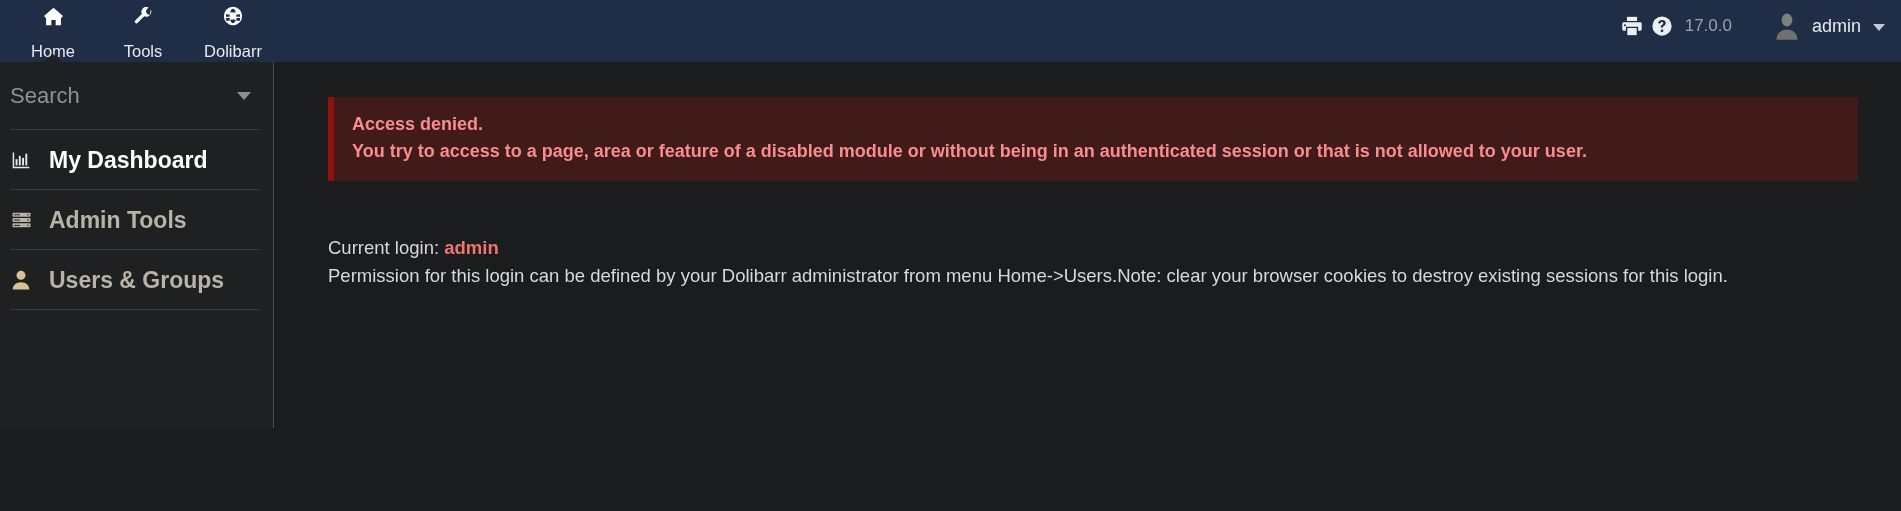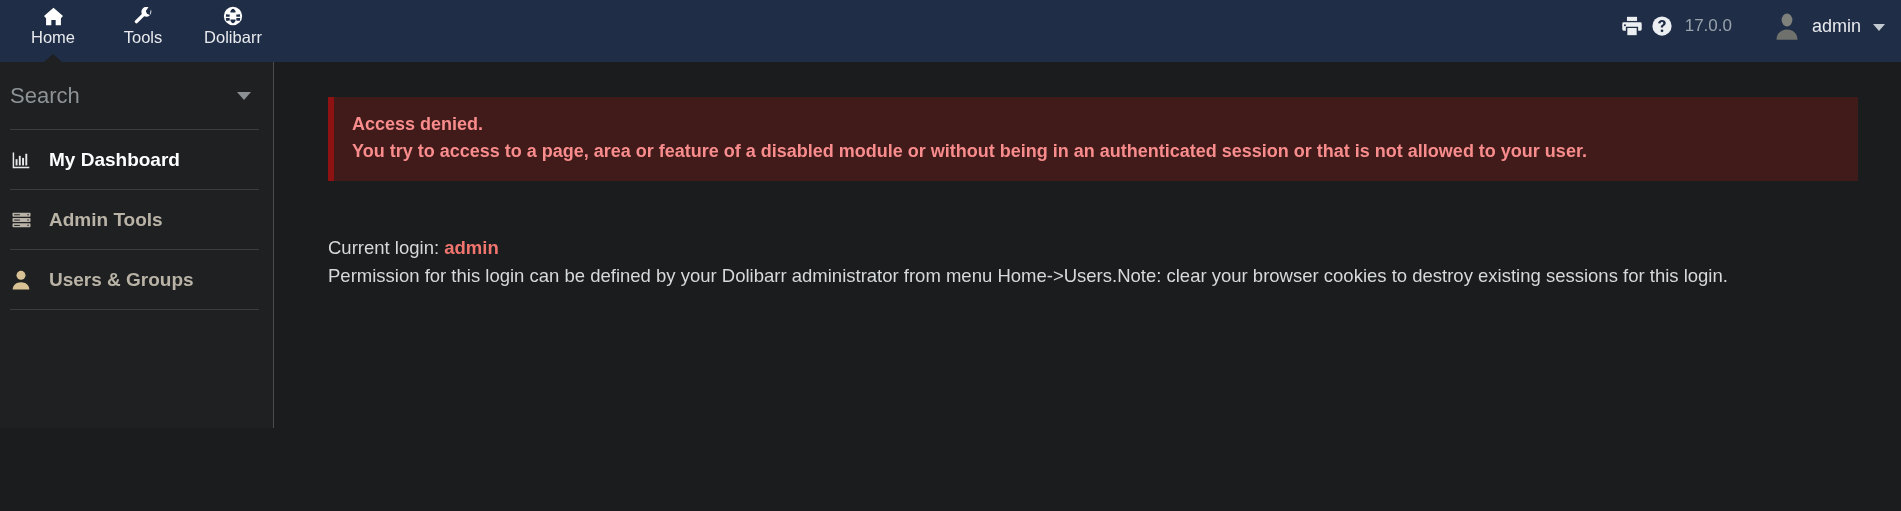--- a/index.html
+++ b/index.html
@@ -44,21 +44,21 @@
 
   .nav-tab .nav-icon {
     height: 22px;
     display: flex;
     align-items: center;
     justify-content: center;
     color: #ffffff;
   }
 
   .nav-tab .nav-label {
-    margin-top: 0;
+    margin-top: 14px;
     font-size: 16.5px;
     color: #e8eaed;
     line-height: 20px;
     white-space: nowrap;
   }
 
   .nav-tab.active::after {
     content: "";
     position: absolute;
     bottom: 0;
@@ -203,21 +203,21 @@
 
   .menu-icon {
     width: 22px;
     display: flex;
     align-items: center;
     justify-content: center;
     flex: 0 0 22px;
   }
 
   .menu-label {
-    font-size: 19px;
+    font-size: 23px;
     font-weight: bold;
     white-space: nowrap;
   }
 
   .menu-item.active .menu-label { color: #ffffff; }
   .menu-item.active .menu-icon  { color: #e6e8ea; }
 
   .menu-item.normal .menu-label { color: #b9b2a6; }
   .menu-item.normal .menu-icon  { color: #b9b2a6; }
 

